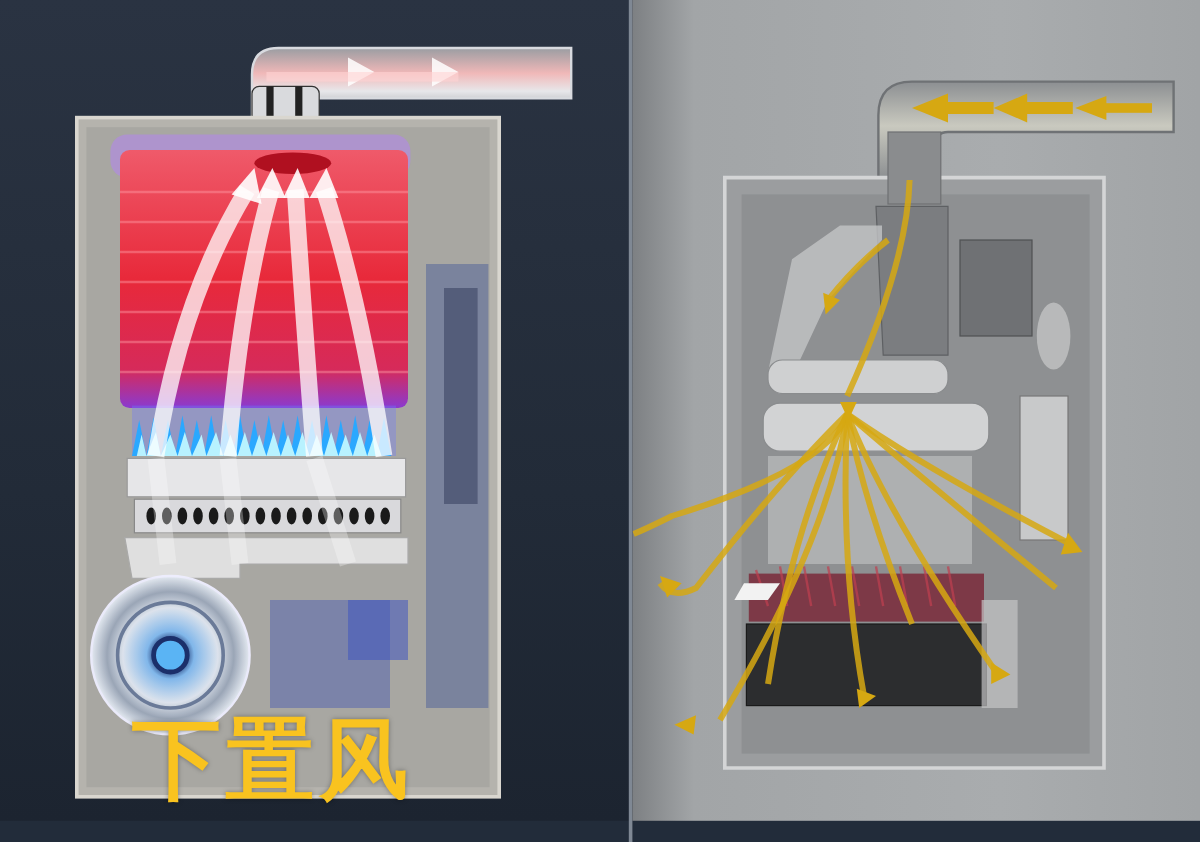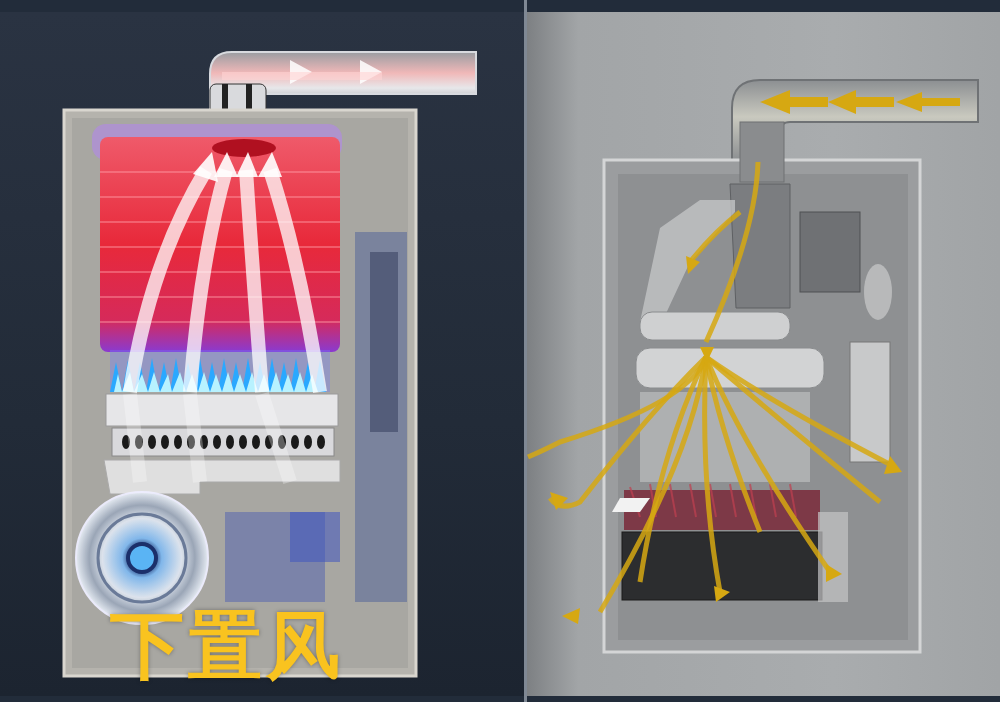--- a/index.html
+++ b/index.html
@@ -1,17 +1,17 @@
 <!DOCTYPE html>
 <html><head>
   <meta charset="utf-8">
   <style>
     html, body { margin: 0; padding: 0; }
     body { width: 1000px; height: 702px; position: relative; overflow: hidden; background: #222c3a; font-family: "DejaVu Sans", sans-serif; }
-    .panel { position: absolute; top: 12px; height: 684px; overflow: hidden; padding-left: 39px; }
+    .panel { position: absolute; top: 0; height: 684px; overflow: hidden; padding-left: 39px; }
     .panel-left { left: 0; width: 524px; background: linear-gradient(180deg, #2a3342 0%, #222b38 60%, #1c2430 100%); }
     .panel-right { left: 527px; width: 473px; background: linear-gradient(90deg, #7d8083 0%, #a2a5a7 10%, #a9acae 60%, #9fa2a4 100%); }
     .divider { position: absolute; left: 524px; top: 0; width: 3px; height: 702px; background: #7f8894; }
     svg { position: absolute; left: 0; top: 0; }
     .label { position: absolute; font-weight: bold; font-size: 74px; letter-spacing: 4px; color: #f9c31f; text-shadow: 0 0 4px rgba(0,0,0,0.35); line-height: 1; white-space: nowrap; }
     .label-left { left: 110px; top: 596px; }
   </style>
 </head>
 <body>
 

